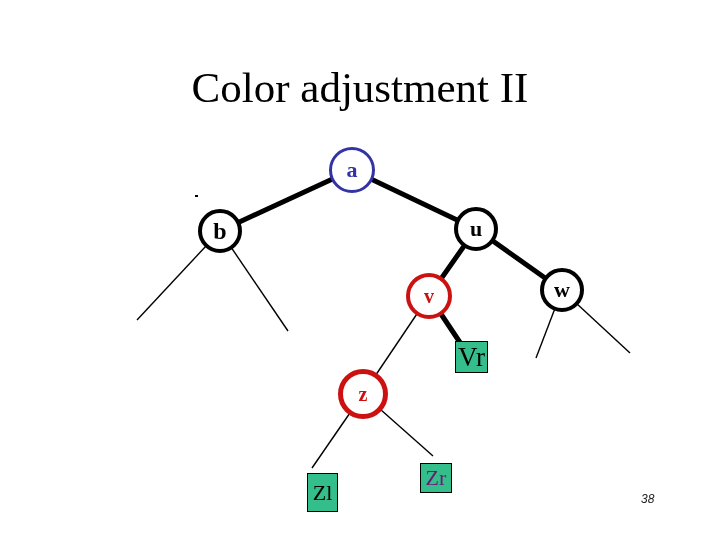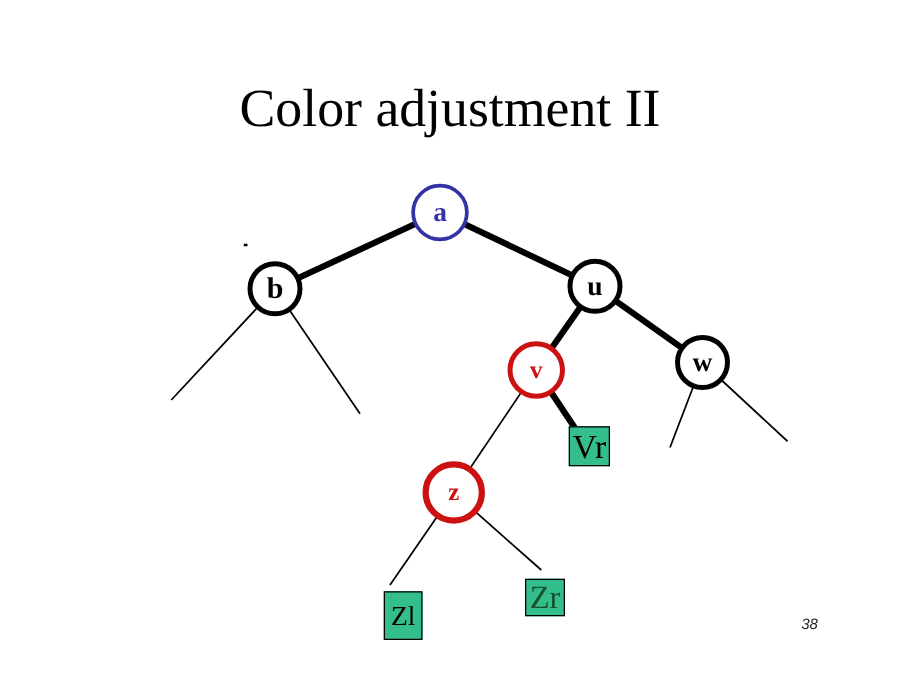--- a/index.html
+++ b/index.html
@@ -118,20 +118,20 @@
       <div class="circle-node" style="left: 338px; top: 369px; width: 40px; height: 40px; border: 5px solid rgb(204, 17, 17);">
         <span class="lbl" style="color: rgb(204, 17, 17); font-size: 20px;">z</span>
       </div>
       <div class="box-node" style="left: 455px; top: 341px; width: 33px; height: 32px; background: rgb(51, 190, 140);">
         <span class="lbl" style="color: rgb(0, 0, 0); font-size: 27px;">Vr</span>
       </div>
       <div class="box-node" style="left: 307px; top: 473px; width: 31px; height: 39px; background: rgb(51, 190, 140);">
         <span class="lbl" style="color: rgb(0, 0, 0); font-size: 22px;">Zl</span>
       </div>
       <div class="box-node" style="left: 420px; top: 463px; width: 32px; height: 30px; background: rgb(51, 190, 140);">
-        <span class="lbl" style="color: #14532d; font-size: 26px;">Zr</span>
+        <span class="lbl" style="color: #701a75; font-size: 22px;">Zr</span>
       </div>
     </div>
 
   <div class="stray-mark"></div>
 
   <div class="page-number">38</div>
 </div>
 
 </body></html>

